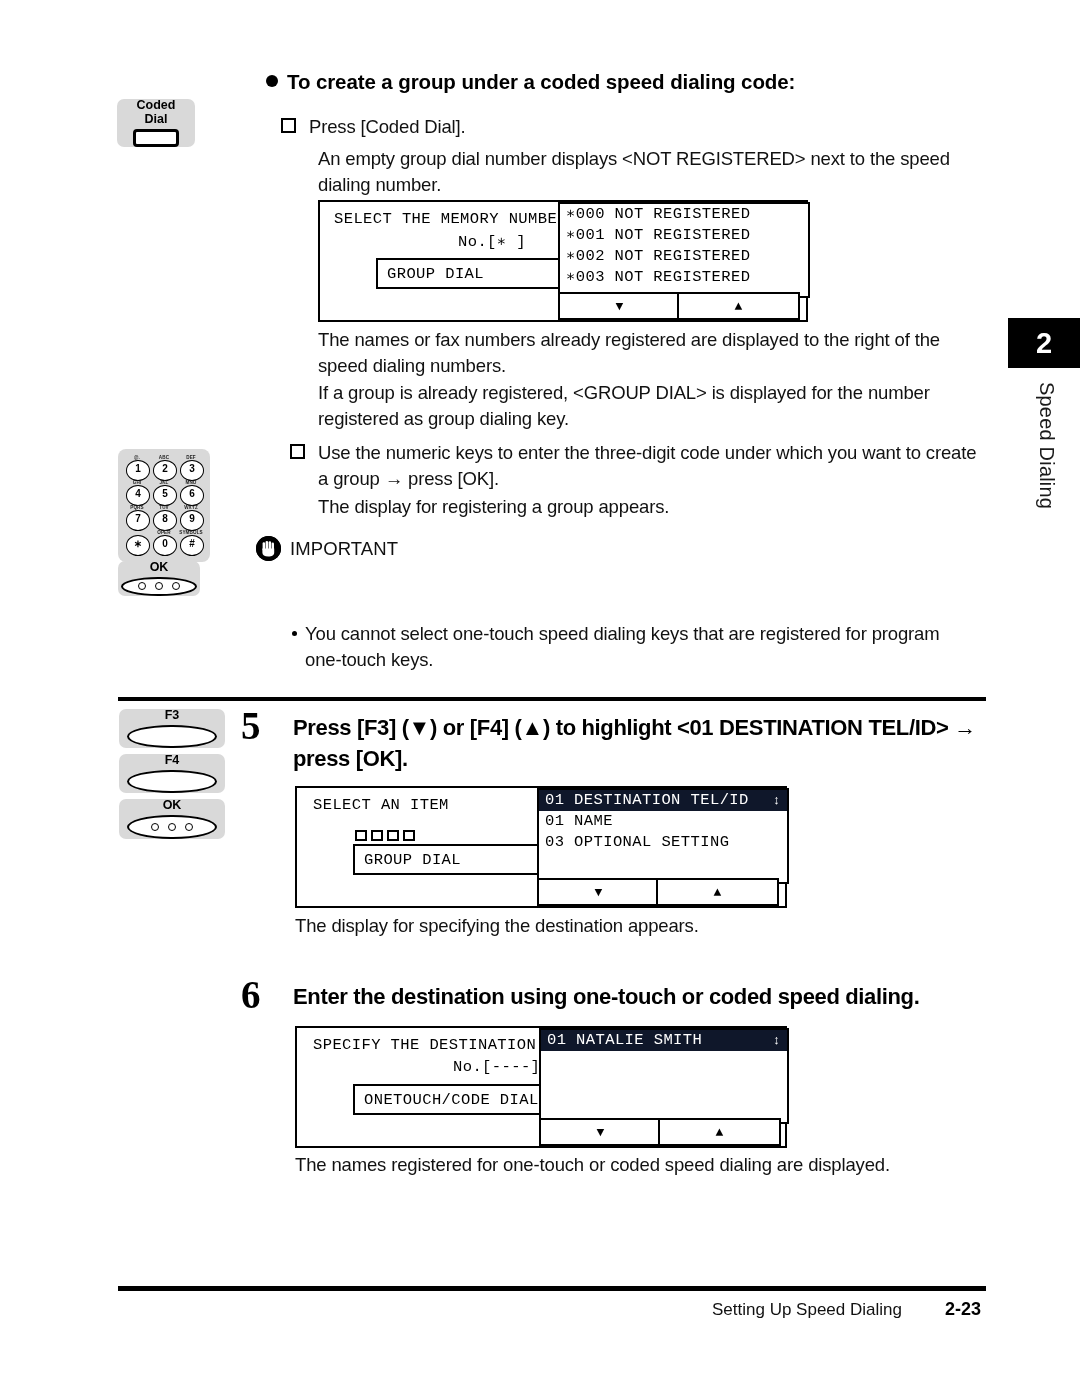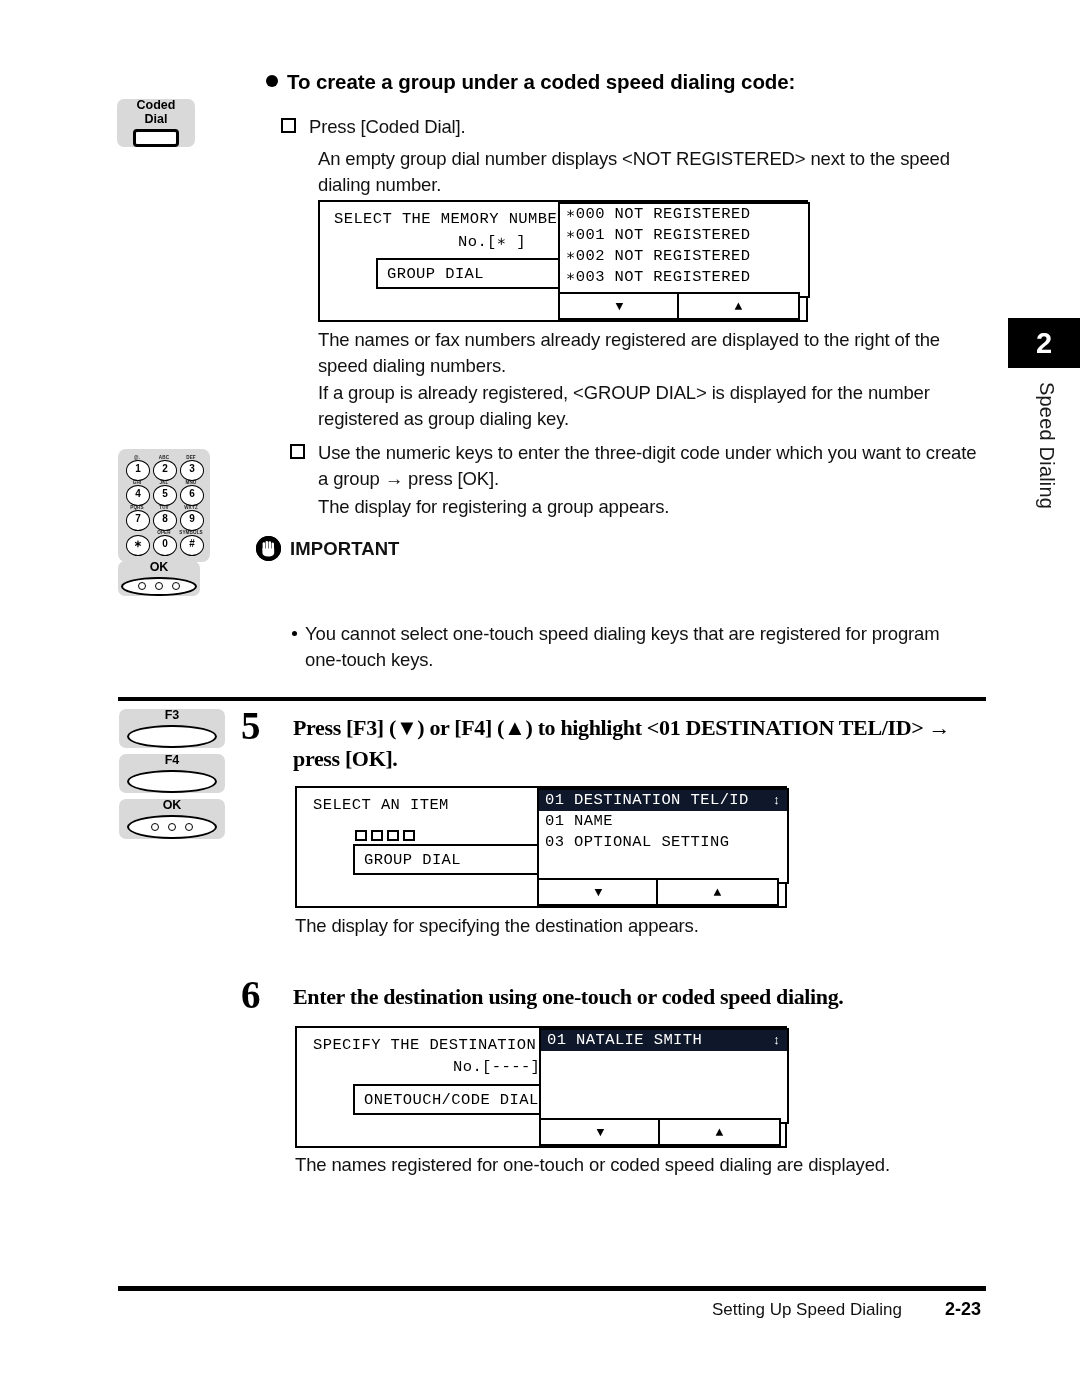--- a/index.html
+++ b/index.html
@@ -83,32 +83,32 @@
     position:absolute;top:5px;left:1px;width:22px;height:19px;border-radius:50%;
     border:1.8px solid #000;background:#fff;
     font-size:10px;font-weight:bold;line-height:16px;text-align:center;color:#000;
   }
 
   
   .important{position:absolute;display:flex;align-items:center;gap:9px;}
   .important .handbadge{
     width:25px;height:25px;border-radius:50%;background:#000;position:relative;flex:0 0 auto;
   }
-  .important .handlabel{font-size:18.5px;color:#111;letter-spacing:.1px;font-weight:bold;}
+  .important .handlabel{font-size:18.5px;color:#111;letter-spacing:.1px;}
   .dot-item{position:absolute;font-size:18.5px;line-height:25.5px;color:#111;letter-spacing:-.15px;}
   .dot-item .dt{position:absolute;left:-13px;top:10px;width:5px;height:5px;border-radius:50%;background:#000;}
 
   
   .step{position:absolute;}
   .step .num{
     position:absolute;left:0;top:-6px;font-size:39px;font-weight:bold;
     font-family:"Liberation Serif", serif;line-height:39px;
   }
   .step .txt{
-    margin-left:52px;font-size:22px;font-weight:bold;line-height:31px;letter-spacing:-.35px;font-family:Liberation Serif, serif;
+    margin-left:52px;font-size:22px;font-weight:bold;line-height:31px;letter-spacing:-.35px;
   }
   .hrule{position:absolute;background:#000;}
 
   
   .lcd{
     position:absolute;border:2.4px solid #000;background:#fff;
     font-family:"Liberation Mono", monospace;
   }
   .lcd .left-title{
     position:absolute;font-size:15.5px;letter-spacing:.4px;white-space:nowrap;color:#000;

